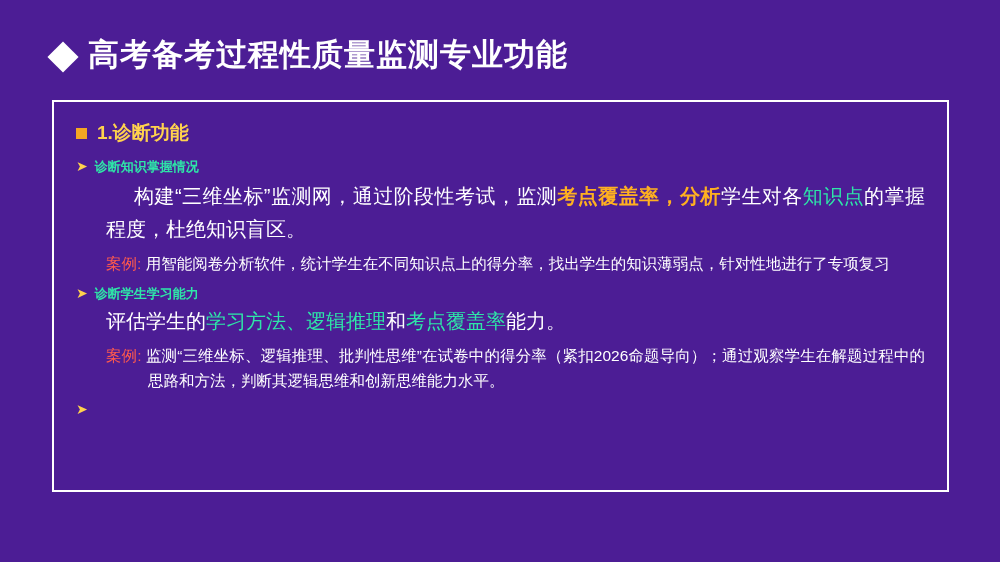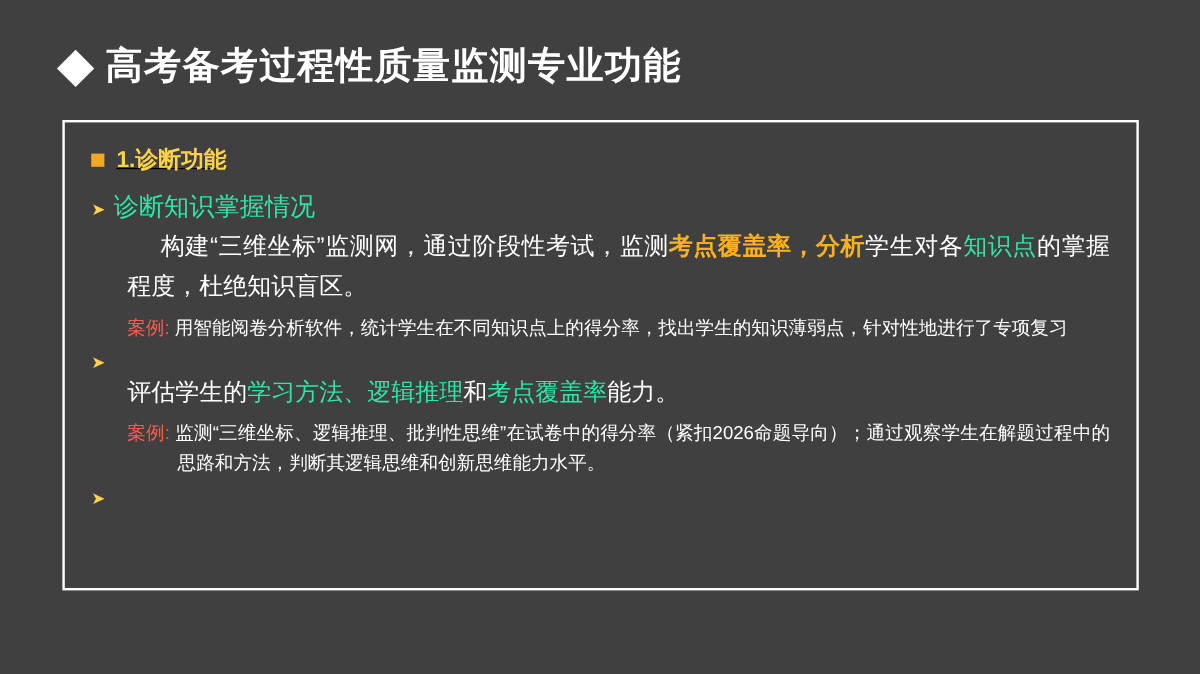--- a/index.html
+++ b/index.html
@@ -10,21 +10,21 @@
     width: 1000px;
     height: 562px;
     background: #1b24a8;
     font-family: "Liberation Sans", sans-serif;
     overflow: hidden;
   }
   .slide {
     position: relative;
     width: 1000px;
     height: 562px;
-    background: #404040;
+    background: #4c1d95;
     box-sizing: border-box;
   }
   .title-row {
     position: absolute;
     top: 34px;
     left: 52px;
     display: flex;
     align-items: center;
     gap: 14px;
   }
@@ -51,21 +51,20 @@
     height: 392px;
     border: 2px solid #ffffff;
     box-sizing: border-box;
     padding: 18px 22px 10px 22px;
   }
   .section-head {
     display: flex;
     align-items: center;
     gap: 10px;
     margin-bottom: 12px;
-    text-decoration: underline;
   }
   .sq {
     width: 11px;
     height: 11px;
     background: #f5a623;
     flex: none;
   }
   .section-head .label {
     color: #ffd24d;
     font-size: 19px;
@@ -78,22 +77,22 @@
     margin-top: 8px;
   }
   .arrow {
     color: #ffd24d;
     font-size: 14px;
     line-height: 1;
     flex: none;
   }
   .sub-head .label {
     color: #2ee6a8;
-    font-size: 21px;
-    font-weight: normal;
+    font-size: 13px;
+    font-weight: bold;
   }
   .para {
     color: #ffffff;
     font-size: 20px;
     line-height: 1.65;
     margin: 4px 0 0 0;
     padding-left: 30px;
     text-align: justify;
   }
   .para.indent {
@@ -153,20 +152,21 @@
       </p>
       <span class="case case-hang">
         <span class="case-label">案例:</span>
         <span class="case-body">用智能阅卷分析软件，统计学生在不同知识点上的得分率，找出学生的知识薄弱点，针对性地进行了专项复习</span>
       </span>
     </div>
 
     <div>
       <div class="sub-head">
         <span class="arrow">➤</span>
+        <span class="label">诊断学生学习能力</span>
       </div>
       <p class="para para-tight">
         <span>评估学生的</span><span class="hl-green">学习方法、逻辑推理</span><span>和</span><span class="hl-green">考点覆盖率</span><span>能力。</span>
       </p>
       <span class="case case-hang">
         <span class="case-label">案例:</span>
         <span class="case-body">监测“三维坐标、逻辑推理、批判性思维”在试卷中的得分率（紧扣2026命题导向）；通过观察学生在解题过程中的思路和方法，判断其逻辑思维和创新思维能力水平。</span>
       </span>
     </div>
 

